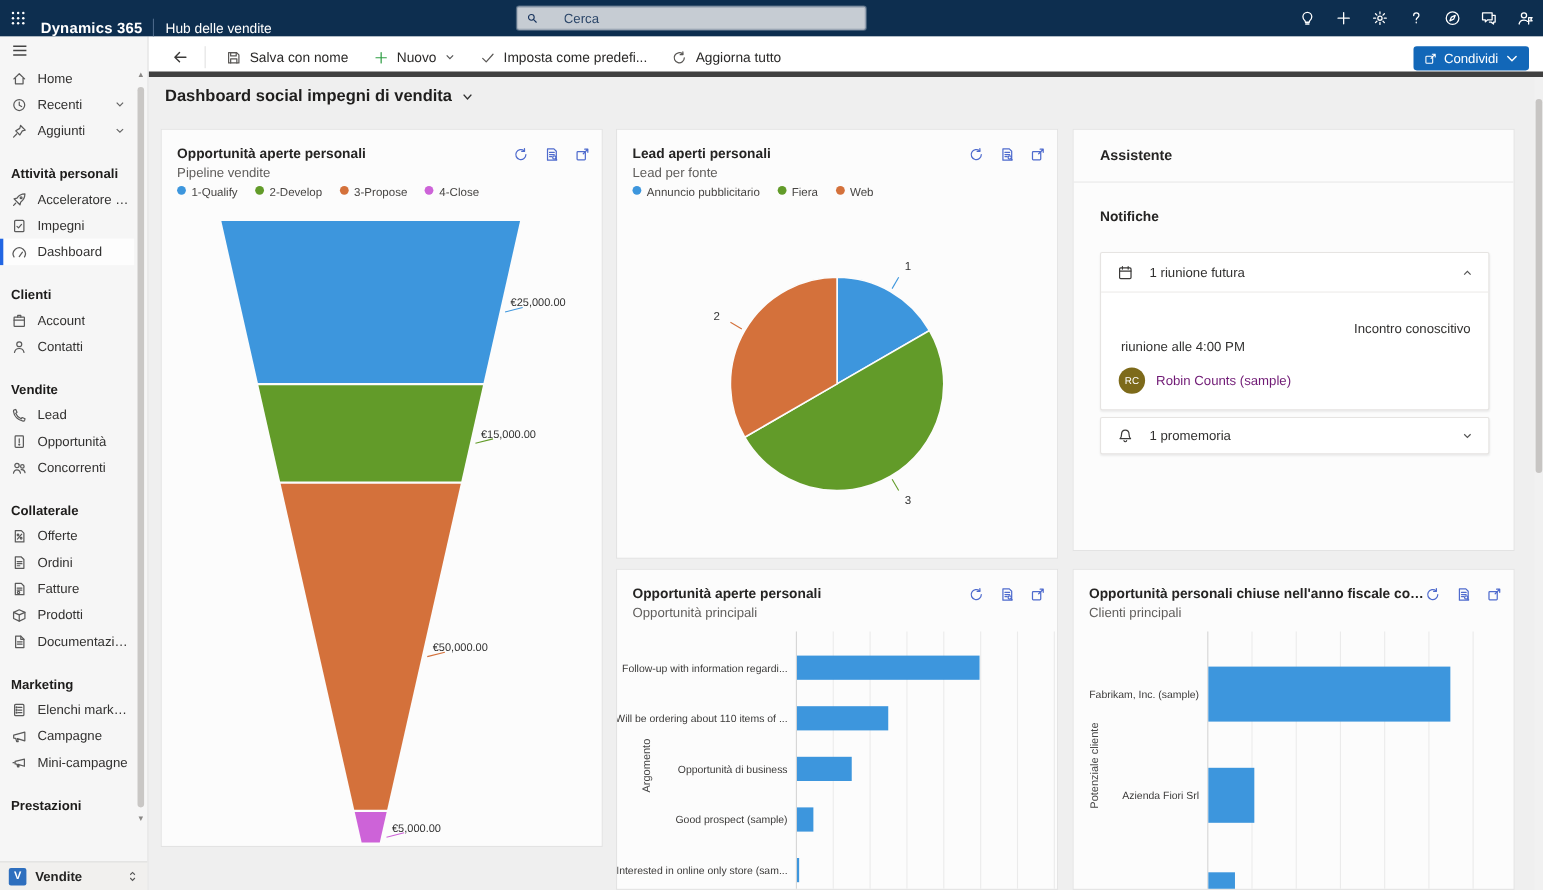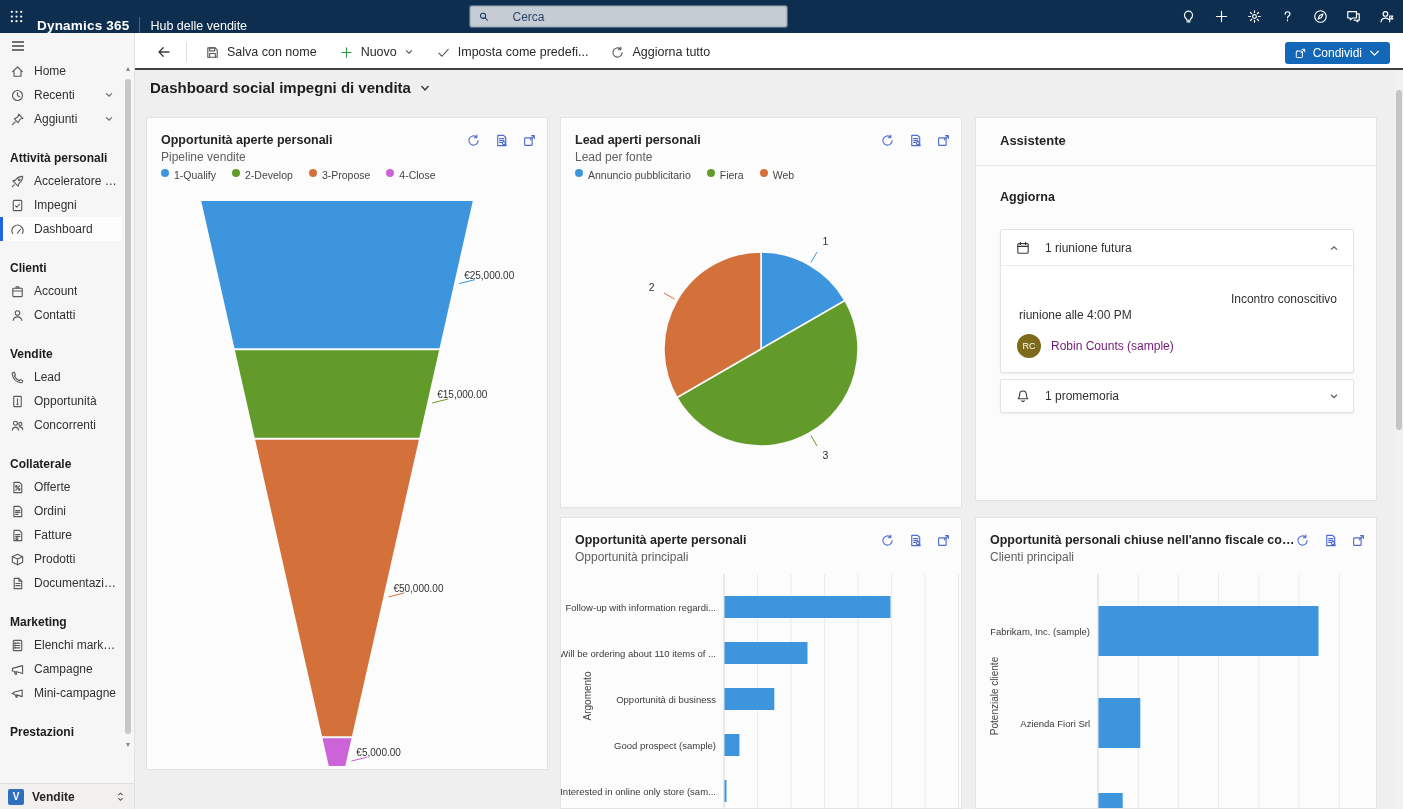--- a/index.html
+++ b/index.html
@@ -37,21 +37,21 @@
   .sb-scroll { position:absolute; right:1px; top:0; width:10px; height:750px; }
   .sb-arrow { position:absolute; left:1px; width:8px; height:8px; color:#8a8886; font-size:7px; line-height:8px; text-align:center; cursor:pointer; }
   .sb-thumb { position:absolute; left:2px; top:46px; width:6px; height:655px; background:#c9c7c5; border-radius:3px; cursor:pointer; }
   .side-footer { position:absolute; left:0; bottom:0; width:134px; height:26px; background:#f1f0ee; border-top:1px solid #dfdedd; display:flex; align-items:center; padding:0 8px; gap:8px; cursor:pointer; }
   .vtile { width:16px; height:16px; background:#2e6fbe; color:#fff; border-radius:2px; font-size:10px; font-weight:bold; display:flex; align-items:center; justify-content:center; }
   .side-footer .lbl { font-size:12px; font-weight:bold; color:#252423; }
   .side-footer .sw { margin-left:auto; color:#555; }
   .side-footer .sw svg { width:11px; height:13px; fill:none; stroke:currentColor; stroke-width:1.2; }
 
   
-  .cmdzone { position:absolute; left:135px; top:33px; width:1268px; height:37px; background:#fff; border-bottom:2px solid #404040; z-index:10; }
+  .cmdzone { position:absolute; left:135px; top:33px; width:1268px; height:37px; background:#fff; border-bottom:5px solid #404040; z-index:10; }
   .cmdbar { position:absolute; left:15px; top:5px; height:28px; display:flex; align-items:center; gap:2px; }
   .cmd-back { width:28px; height:28px; display:flex; align-items:center; justify-content:center; color:#3b3a39; cursor:pointer; }
   .cmd-sep { width:1px; height:20px; background:#e1e1e1; margin:0 6px; }
   .cmd-btn { display:flex; align-items:center; gap:7px; height:28px; padding:0 10px; font-size:12.5px; color:#2b2a29; cursor:pointer; border-radius:2px; }
   .cmd-btn .ic { width:15px; height:15px; color:#5a5856; }
   .cmd-btn .ic svg { width:15px; height:15px; }
   .cmd-btn .ic.green { color:#2f9e44; }
   .cmd-btn .chev { color:#555; }
   .share-btn { position:absolute; right:13px; top:9px; height:22px; background:#1267b8; color:#fff; border:none; border-radius:3px; display:flex; align-items:center; gap:6px; padding:0 9px; font-size:12px; font-family:inherit; cursor:pointer; }
   .share-btn svg { width:13px; height:13px; fill:none; stroke:#fff; stroke-width:1.2; stroke-linecap:round; stroke-linejoin:round; }
@@ -561,21 +561,21 @@
         <text x="261.50000000000006" y="240.52112466548593" text-anchor="start" class="plbl">3</text>
         <path d="M200 131 L115.99553583290948 179.50000000000006 A97 97 0 0 1 199.99999999999997 34 Z" fill="#d4713b" stroke="#fcfcfc" stroke-width="1.5"></path>
         <line x1="113.3974596215561" y1="81.00000000000006" x2="103.00515477614283" y2="75.00000000000007" stroke="#d4713b" stroke-width="1"></line>
         <text x="93.478875334514" y="72.50000000000009" text-anchor="end" class="plbl">2</text>
       </svg>
   </div>
 
   <div class="panel p-assist">
     <div class="as-title">Assistente</div>
     <div class="as-div"></div>
-    <div class="as-sec">Aggiorna</div>
+    <div class="as-sec">Notifiche</div>
 
     <div class="as-card as-card1">
       <div class="as-card-head">
         <span class="as-ci">
           <svg viewBox="0 0 16 16">
               <rect x="2.8" y="3.6" width="10.4" height="9.6" rx="1"></rect>
               <path d="M2.8 6.4 H13.2 M5.4 2.4 V4.6 M10.6 2.4 V4.6"></path>
             </svg>
         </span>
         <span class="as-cl">1 riunione futura</span>

